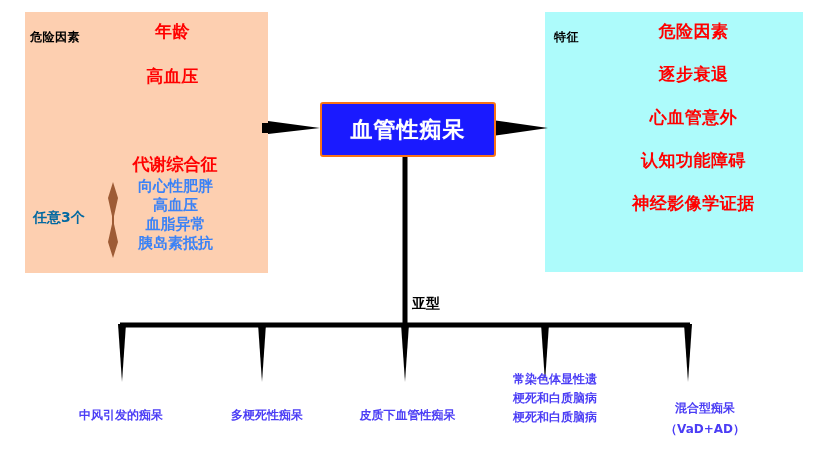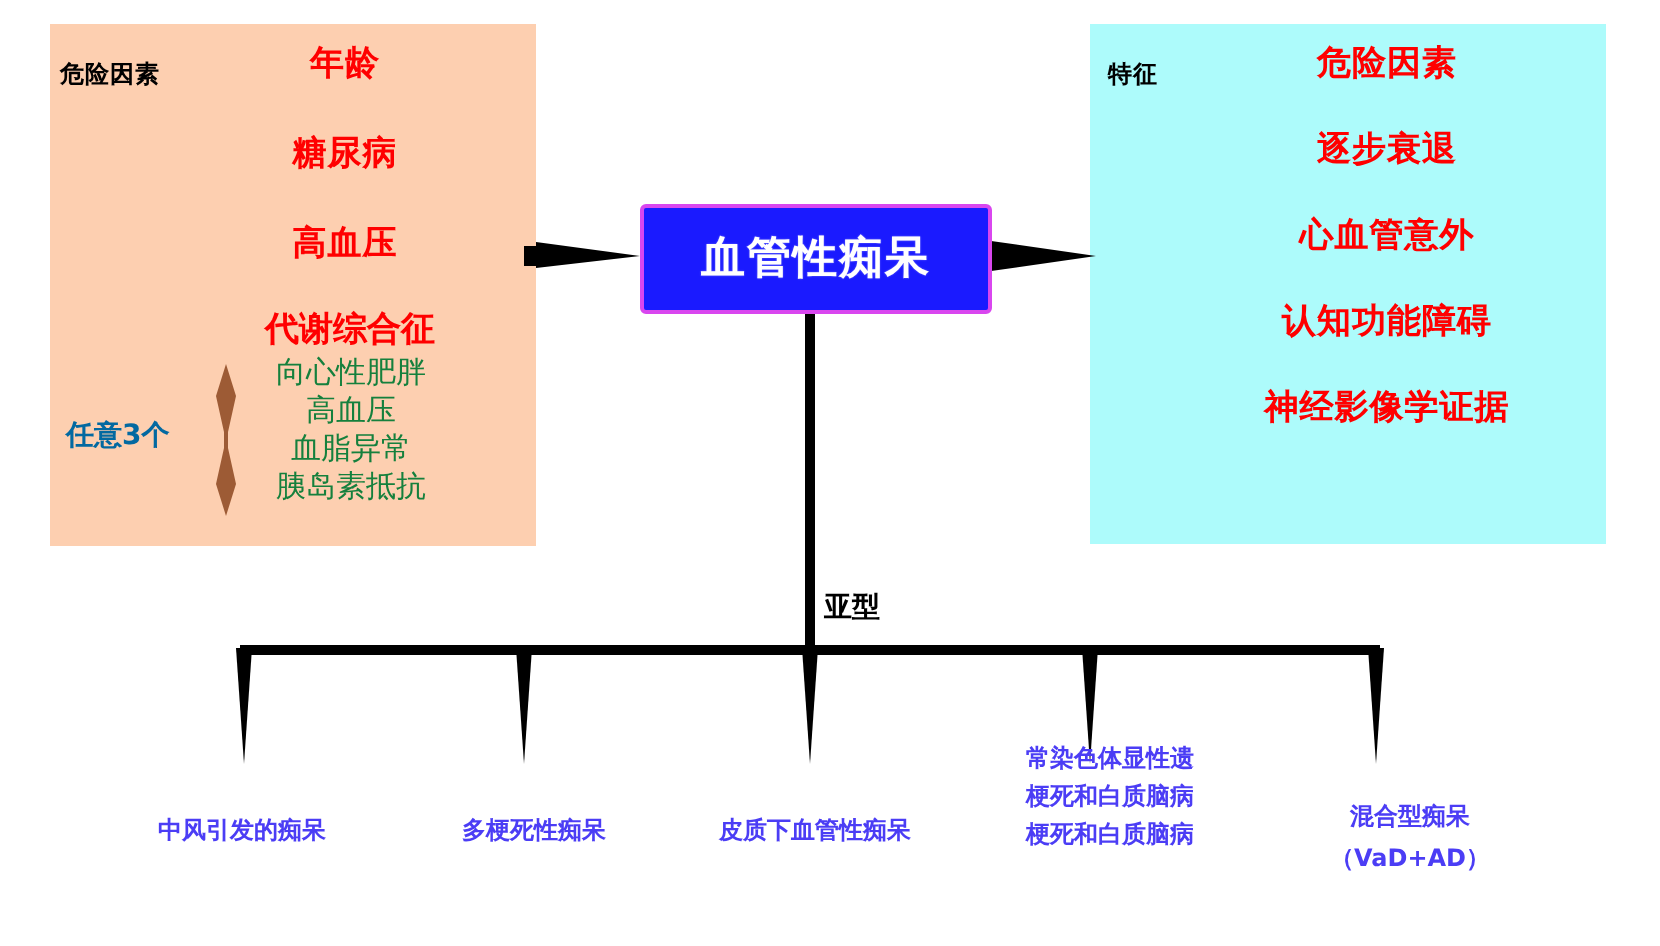--- a/index.html
+++ b/index.html
@@ -37,21 +37,21 @@
     height: 260px;
     background: #adfbfb;
   }
   #center-box {
     position: absolute;
     left: 320px;
     top: 102px;
     width: 172px;
     height: 51px;
     background: #1a1aff;
-    border: 2px solid #d946ef;
+    border: 2px solid #f97316;
     border-radius: 3px;
     display: flex;
     align-items: center;
     justify-content: center;
   }
   #center-box .center-label {
     color: #ffffff;
     font-size: 22px;
     font-weight: bold;
     letter-spacing: 1px;
@@ -109,23 +109,23 @@
     white-space: nowrap;
   }
   #metabolic-list {
     position: absolute;
     left: 88px;
     top: 177px;
     width: 175px;
     text-align: center;
   }
   #metabolic-list .green-item {
-    color: #15803d;
+    color: #3b82f6;
     font-size: 15px;
-    font-weight: normal;
+    font-weight: bold;
     line-height: 19px;
     white-space: nowrap;
   }
 
   
   #any3-label {
     position: absolute;
     left: 33px;
     top: 209px;
     color: #0369a1;
@@ -181,21 +181,20 @@
 <body>
 
 <div id="canvas">
 
   <div class="panel" id="risk-panel"></div>
 
   <div class="panel-heading" id="risk-heading">危险因素</div>
 
   <div class="red-list" id="risk-list">
     <div class="red-item">年龄</div>
-    <div class="red-item">糖尿病</div>
     <div class="red-item">高血压</div>
   </div>
 
   <div id="metabolic-title">代谢综合征</div>
 
   <div id="metabolic-list">
     <div class="green-item">向心性肥胖</div>
     <div class="green-item">高血压</div>
     <div class="green-item">血脂异常</div>
     <div class="green-item">胰岛素抵抗</div>

